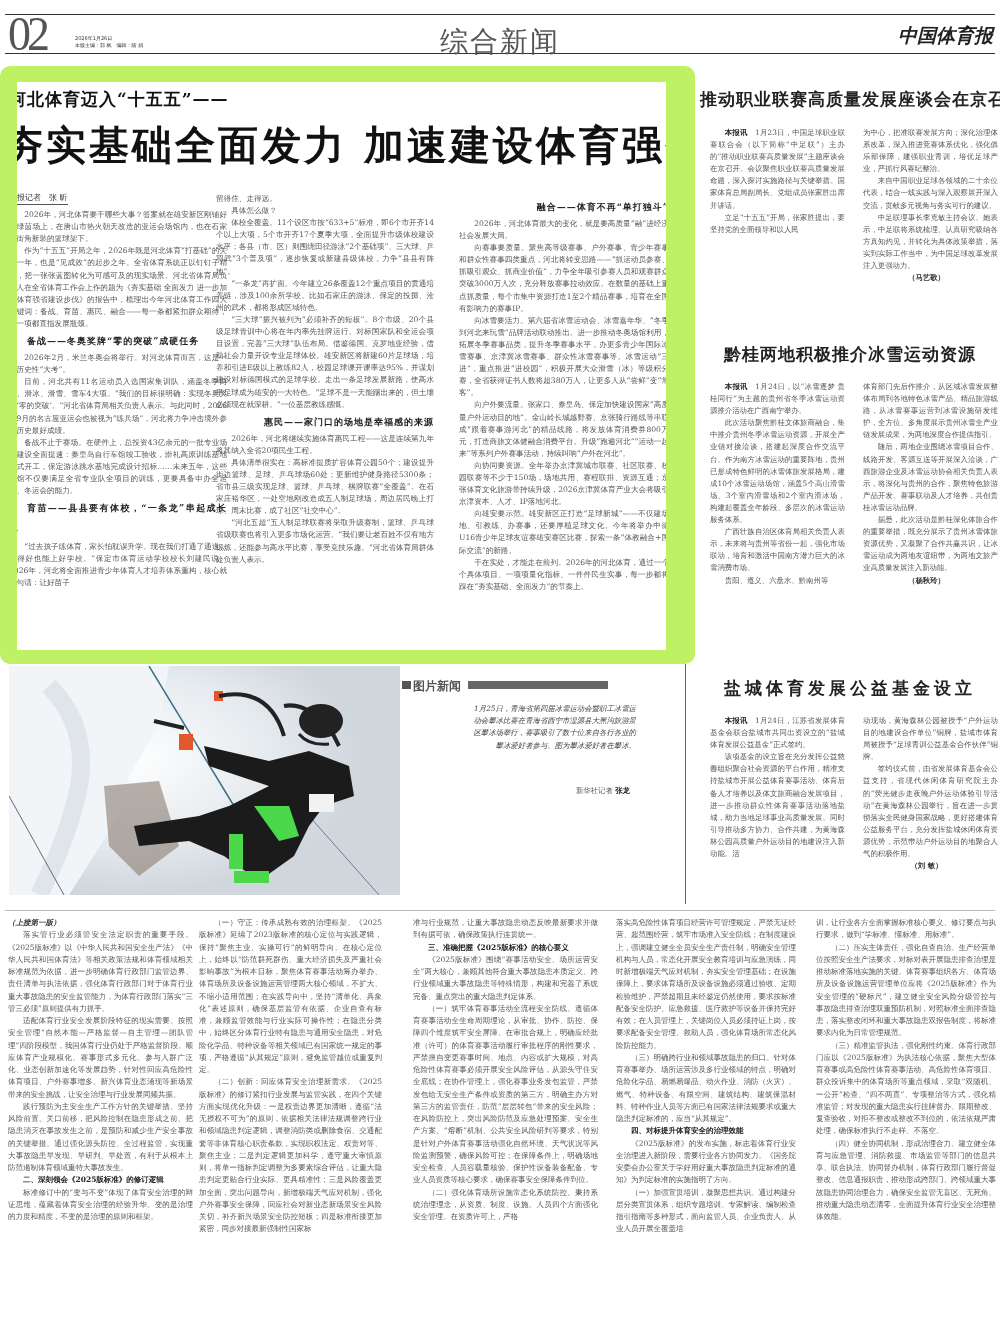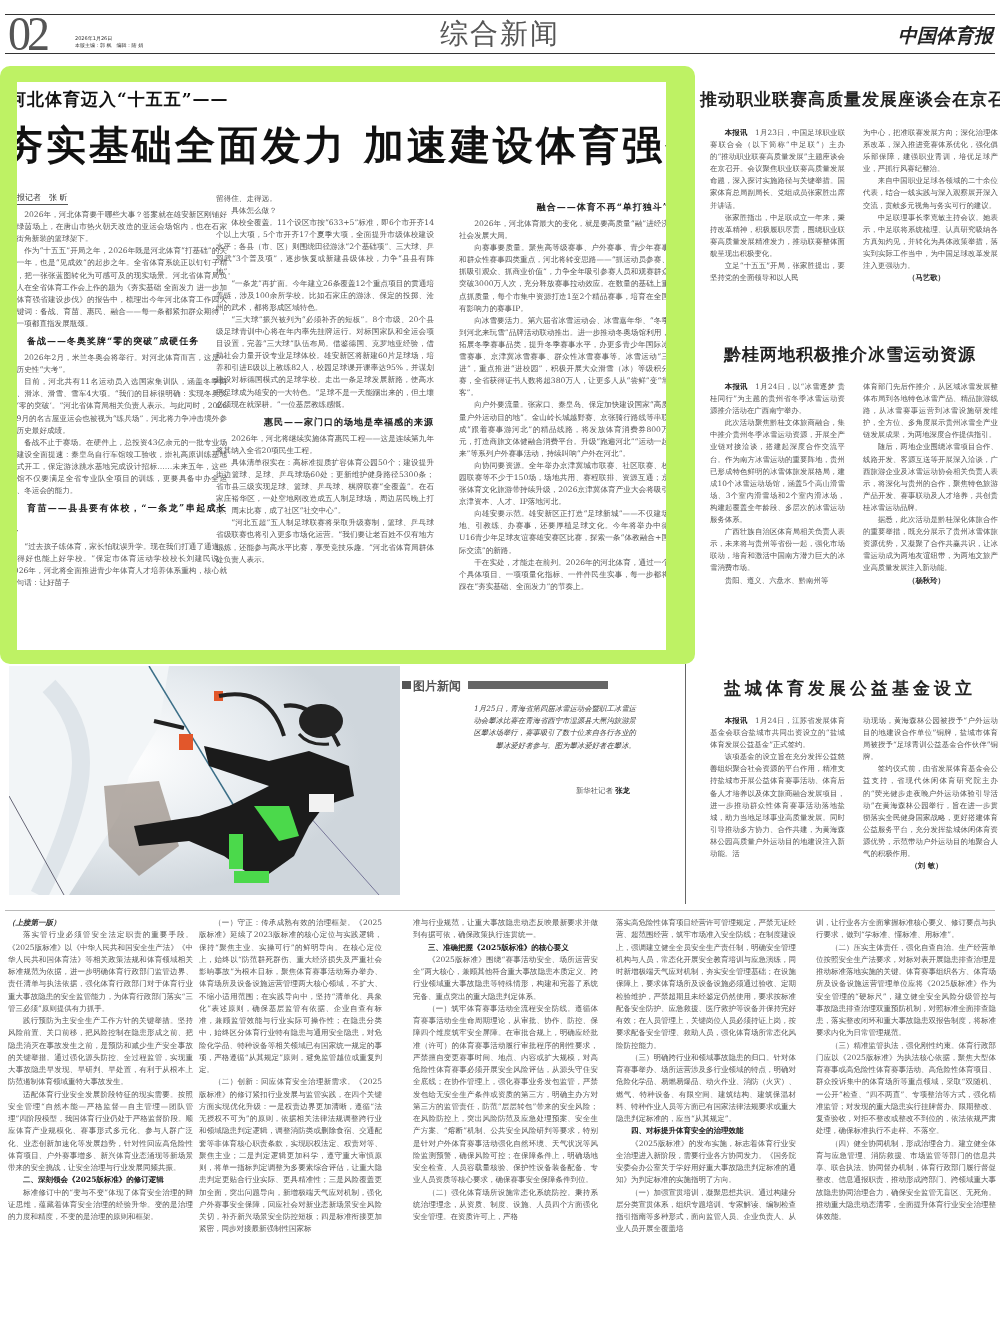--- a/index.html
+++ b/index.html
@@ -3,21 +3,21 @@
 <meta charset="utf-8">
 <style>
   * { box-sizing: border-box; margin: 0; padding: 0; }
   html, body { width: 1000px; height: 1321px; background: #fff; overflow: hidden; }
   body { position: relative; font-family: "DejaVu Serif", "Liberation Serif", serif; color: #333; }
 
   .masthead { position: absolute; left: 5px; top: 14px; width: 990px; height: 40px;
     border-top: 1.5px solid #333; border-bottom: 1.5px solid #333; }
   .page-no { position: absolute; left: 3px; top: -4px; font-family: "Liberation Serif", serif; font-size: 46px; color: #555; letter-spacing: -4px; line-height: 46px; transform: scaleY(1.05); }
   .page-meta { position: absolute; left: 70px; top: 20px; font-size: 5px; color: #333; line-height: 6.5px; font-family: "DejaVu Sans", sans-serif; }
-  .section-title { position: absolute; left: 0; right: 0; top: 0; text-align: center; font-size: 28px; color: #555; letter-spacing: 2px; font-family: "DejaVu Sans", sans-serif; font-weight: normal; }
+  .section-title { position: absolute; left: 0; right: 0; top: 8px; text-align: center; font-size: 28px; color: #555; letter-spacing: 2px; font-family: "DejaVu Sans", sans-serif; font-weight: normal; }
   .paper-logo { position: absolute; right: 2px; top: 8px; font-size: 19px; font-weight: bold; color: #222; font-family: "DejaVu Serif", serif; font-style: italic; }
 
   .feature { position: absolute; left: 0; top: 66px; width: 695px; height: 598px;
     background: #bef264; border-radius: 10px; }
   .feature-inner { position: absolute; left: 17px; top: 16px; width: 649px; height: 568px; background: #fff; overflow: hidden; }
   .kicker { position: absolute; left: 0; top: 6px; font-size: 17px; font-weight: bold; color: #111; letter-spacing: 1px; white-space: nowrap; }
   .headline { position: absolute; left: 2px; top: 36px; font-size: 40px; font-weight: bold; color: #111; letter-spacing: 3px; white-space: nowrap; font-family: "DejaVu Sans", sans-serif; }
 
   .col { position: absolute; font-size: 7.6px; line-height: 12.1px; color: #555; text-align: justify; overflow: hidden; }
   .col p { text-indent: 2em; }
@@ -100,21 +100,20 @@
       <p>向雄安要示范。雄安新区正打造“足球新城”——不仅建场地、引教练、办赛事，还要厚植足球文化。今年将举办中德U16青少年足球友谊赛雄安赛区比赛，探索一条“体教融合+国际交流”的新路。</p>
       <p>干在实处，才能走在前列。2026年的河北体育，通过一个个具体项目、一项项量化指标、一件件民生实事，每一步都将踩在“夯实基础、全面发力”的节奏上。</p>
     </div>
   </div>
 </div>
 
 <div>
   <div class="side-title" style="left:700px; width:300px; top:88px;">推动职业联赛高质量发展座谈会在京召开</div>
   <div class="side-col" style="left:710px; top:127px; width:135px; height:200px;">
     <p><span class="lead">本报讯</span>　<span>1月23日，中国足球职业联赛联合会（以下简称“中足联”）主办的“推动职业联赛高质量发展”主题座谈会在京召开。会议聚焦职业联赛高质量发展命题，深入探讨实施路径与关键举措。国家体育总局副局长、党组成员张家胜出席并讲话。</span></p>
-    <p>张家胜指出，中足联成立一年来，秉持改革精神，积极履职尽责，围绕职业联赛高质量发展精准发力，推动联赛整体面貌呈现出积极变化。</p>
     <p>立足“十五五”开局，张家胜提出，要坚持党的全面领导和以人民</p>
   </div>
   <div class="side-col" style="left:863px; top:127px; width:135px; height:200px;">
     <p style="text-indent:0">为中心，把准联赛发展方向；深化治理体系改革，深入推进竞赛体系优化，强化俱乐部保障，建强职业青训，培优足球产业，严抓行风赛纪整治。</p>
     <p>来自中国职业足球各领域的二十余位代表，结合一线实践与深入观察展开深入交流，贡献多元视角与务实可行的建议。</p>
     <p>中足联理事长李克敏主持会议。她表示，中足联将系统梳理、认真研究吸纳各方真知灼见，并转化为具体政策举措，落实到实际工作当中，为中国足球改革发展注入更强动力。</p>
     <p class="author">（马艺歌）</p>
   </div>
 </div>
 
@@ -188,22 +187,22 @@
   <span>新华社记者</span>
   <b>张龙</b>
 </div>
 <div class="vrule"></div>
 
 <div class="hrule"></div>
 
 <div class="bottom-col" style="left:8px; width:185px;">
   <p class="cont">（上接第一版）</p>
   <p>落实管行业必须管安全法定职责的重要手段。《2025版标准》以《中华人民共和国安全生产法》《中华人民共和国体育法》等相关政策法规和体育领域相关标准规范为依据，进一步明确体育行政部门监管边界、责任清单与执法依据，强化体育行政部门对于体育行业重大事故隐患的安全监管能力，为体育行政部门落实“三管三必须”原则提供有力抓手。</p>
+  <p>适配体育行业安全发展阶段特征的现实需要。按照安全管理“自然本能—严格监督—自主管理—团队管理”四阶段模型，我国体育行业仍处于严格监督阶段。顺应体育产业规模化、赛事形式多元化、参与人群广泛化、业态创新加速化等发展趋势，针对性回应高危险性体育项目、户外赛事增多、新兴体育业态涌现等新场景带来的安全挑战，让安全治理与行业发展同频共振。</p>
   <p>践行预防为主安全生产工作方针的关键举措。坚持风险前置、关口前移，把风险控制在隐患形成之前、把隐患消灭在事故发生之前，是预防和减少生产安全事故的关键举措。通过强化源头防控、全过程监管，实现重大事故隐患早发现、早研判、早处置，有利于从根本上防范遏制体育领域重特大事故发生。</p>
-  <p>适配体育行业安全发展阶段特征的现实需要。按照安全管理“自然本能—严格监督—自主管理—团队管理”四阶段模型，我国体育行业仍处于严格监督阶段。顺应体育产业规模化、赛事形式多元化、参与人群广泛化、业态创新加速化等发展趋势，针对性回应高危险性体育项目、户外赛事增多、新兴体育业态涌现等新场景带来的安全挑战，让安全治理与行业发展同频共振。</p>
   <p class="bsub">二、深刻领会《2025版标准》的修订逻辑</p>
   <p>标准修订中的“变与不变”体现了体育安全治理的辩证思维，蕴藏着体育安全治理的经验升华。变的是治理的力度和精度，不变的是治理的原则和框架。</p>
 </div>
 
 <div class="bottom-col" style="left:199px; width:183px;">
   <p>（一）守正：传承成熟有效的治理框架。《2025版标准》延续了2023版标准的核心定位与实践逻辑，保持“聚焦主业、实操可行”的鲜明导向。在核心定位上，始终以“防范群死群伤、重大经济损失及严重社会影响事故”为根本目标，聚焦体育赛事活动筹办举办、体育场所及设备设施运营管理两大核心领域，不扩大、不缩小适用范围；在实践导向中，坚持“清单化、具象化”表述原则，确保基层监管有依据、企业自查有标准，兼顾监管效能与行业实际可操作性；在隐患分类中，始终区分体育行业特有隐患与通用安全隐患，对危险化学品、特种设备等相关领域已有国家统一规定的事项，严格遵循“从其规定”原则，避免监管越位或重复判定。</p>
   <p>（二）创新：回应体育安全治理新需求。《2025版标准》的修订紧扣行业发展与监管实践，在四个关键方面实现优化升级：一是权责边界更加清晰，遵循“法无授权不可为”的原则，依据相关法律法规调整跨行业和领域隐患判定逻辑，调整消防类或删除食宿、交通配套等非体育核心职责条款，实现职权法定、权责对等、聚焦主业；二是判定逻辑更加科学，遵守重大审慎原则，将单一指标判定调整为多要素综合评估，让重大隐患判定更贴合行业实际、更具精准性；三是风险覆盖更加全面，突出问题导向，新增极端天气应对机制，强化户外赛事安全保障，回应社会对新业态新场景安全风险关切，补齐新兴场景安全防控短板；四是标准衔接更加紧密，同步对接最新强制性国家标</p>
 </div>
 
 <div class="bottom-col" style="left:413px; width:185px;">

